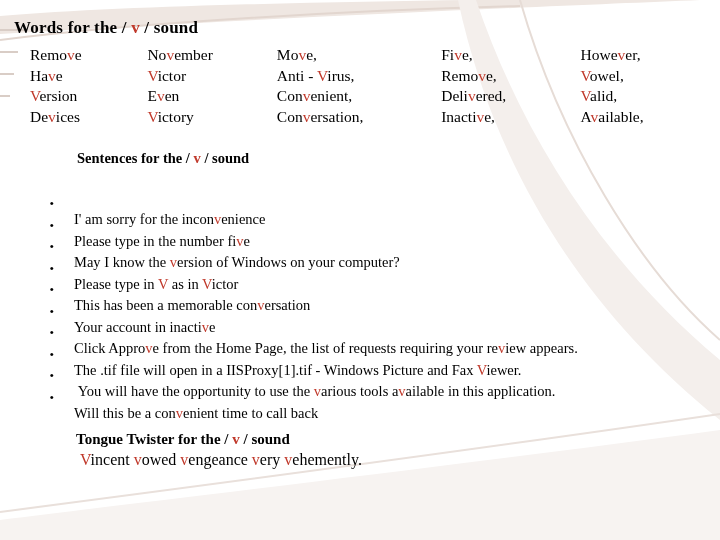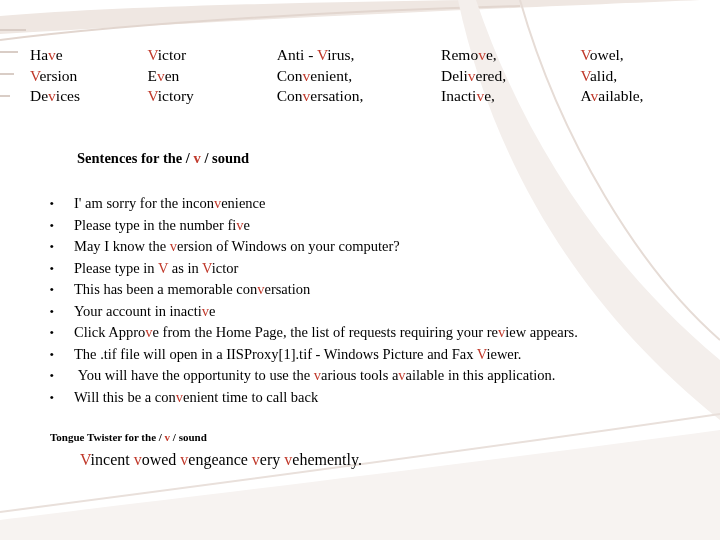--- a/index.html
+++ b/index.html
@@ -93,27 +93,28 @@
     flex: 0 0 48px;
     text-align: right;
     padding-right: 20px;
     box-sizing: border-box;
     font-size: 13px;
     line-height: 21.5px;
   }
   .bullet-text {
     flex: 1 1 auto;
     white-space: nowrap;
+    margin-top: 16px;
   }
 
   .tongue-title {
     position: absolute;
-    left: 50px;
+    left: 76px;
     top: 431px;
-    font-size: 11px;
+    font-size: 15px;
     font-weight: bold;
   }
   .tongue-line {
     position: absolute;
     left: 80px;
     top: 451px;
     font-size: 16px;
   }
 </style>
 </head>
@@ -127,23 +128,33 @@
   <path d="M 0 520 C 160 500, 420 470, 720 430 L 720 540 L 0 540 Z" fill="#f7f3f1"></path>
   <path d="M 0 512 C 200 486, 460 452, 720 414" fill="none" stroke="#e9e0db" stroke-width="2"></path>
   <path d="M 0 30 L 26 30" stroke="#d9cdc6" stroke-width="2"></path>
   <path d="M 0 52 L 18 52" stroke="#d9cdc6" stroke-width="2"></path>
   <path d="M 0 74 L 14 74" stroke="#d9cdc6" stroke-width="2"></path>
   <path d="M 0 96 L 10 96" stroke="#d9cdc6" stroke-width="2"></path>
 </svg>
 
 <div class="slide">
 
+  <div class="title">
+    <span>Words for the / </span><span class="v">v</span><span> / sound</span>
+  </div>
 
   <table class="word-table">
     <tbody>
+        <tr>
+      <td class="col-1">Remo<span class="v">v</span>e</td>
+      <td class="col-2">No<span class="v">v</span>ember</td>
+      <td class="col-3">Mo<span class="v">v</span>e,</td>
+      <td class="col-4">Fi<span class="v">v</span>e,</td>
+      <td class="col-5">Howe<span class="v">v</span>er,</td>
+    </tr>
     <tr>
       <td class="col-1">Ha<span class="v">v</span>e</td>
       <td class="col-2"><span class="v">V</span>ictor</td>
       <td class="col-3">Anti - <span class="v">V</span>irus,</td>
       <td class="col-4">Remo<span class="v">v</span>e,</td>
       <td class="col-5"><span class="v">V</span>owel,</td>
     </tr>
     <tr>
       <td class="col-1"><span class="v">V</span>ersion</td>
       <td class="col-2">E<span class="v">v</span>en</td>

